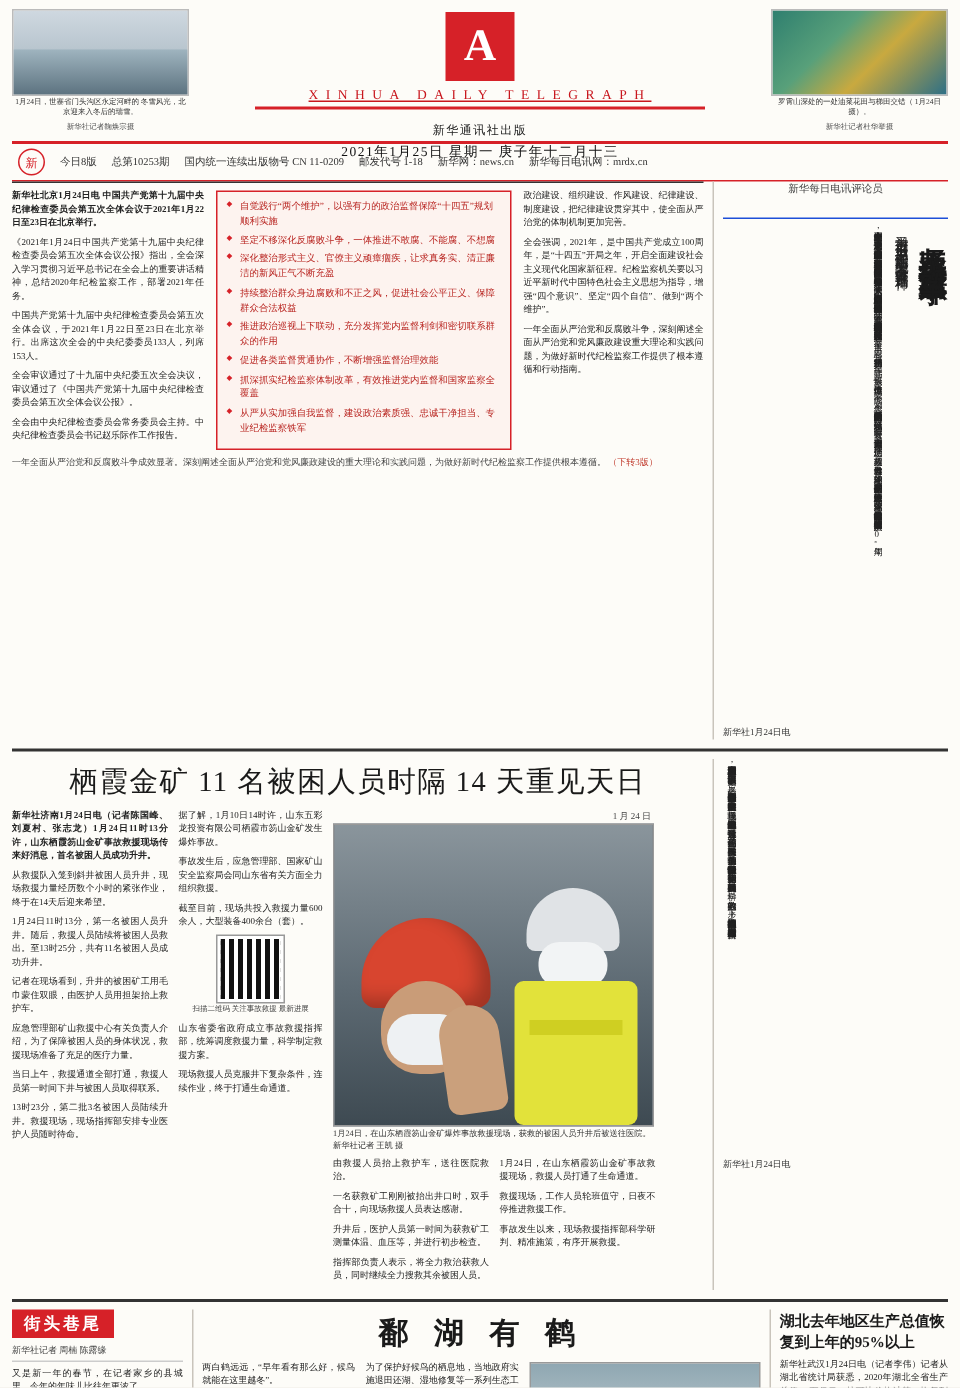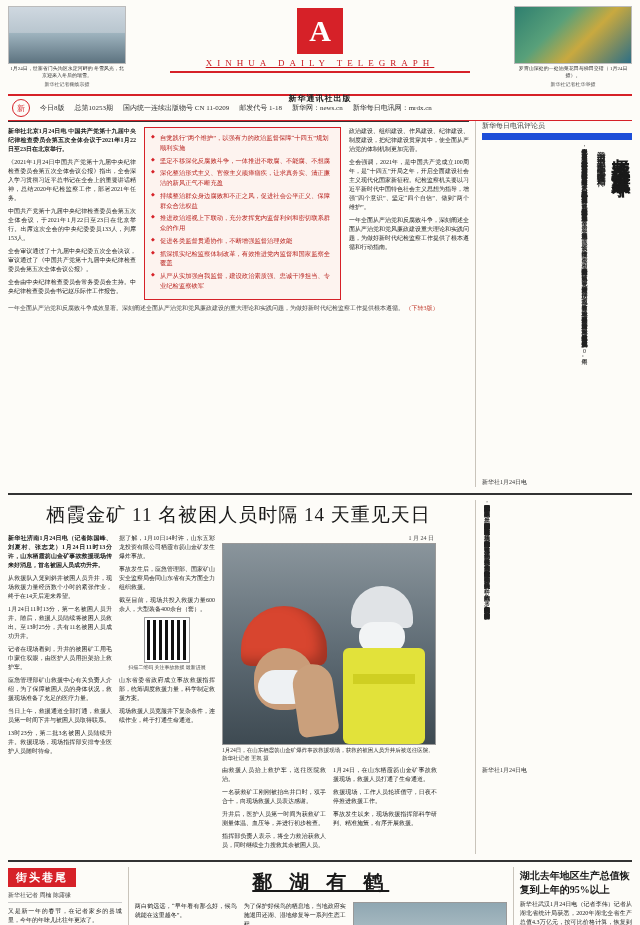--- a/index.html
+++ b/index.html
@@ -21,21 +21,21 @@
   .mh-cap{font-size:5px;line-height:1.35;color:#333;text-align:center;margin-top:2px;width:116px;}
   .mh-credit{font-size:5px;color:#555;margin-top:1px;}
   .mh-center{flex:1;display:flex;flex-direction:column;align-items:center;justify-content:flex-start;padding-top:2px;}
   .logo-row{display:flex;align-items:center;justify-content:center;gap:6px;}
   .logo-box{width:46px;height:46px;background:#d62128;display:flex;align-items:center;justify-content:center;}
   .logo-box span{color:#fff;font-size:30px;font-weight:bold;font-family:"Liberation Serif",serif;}
   .title-cn{font-size:40px;font-weight:bold;color:#d62128;letter-spacing:4px;line-height:1;
     font-family:"Liberation Serif","DejaVu Serif",serif;}
   .title-en{font-size:9px;letter-spacing:5px;color:#c8161d;margin-top:4px;text-decoration:underline;}
   .title-rule{width:300px;border-top:1px solid #d62128;border-bottom:1px solid #d62128;height:3px;margin-top:3px;}
-  .pub-line{font-size:8px;color:#222;margin-top:20px;letter-spacing:1px;font-weight:bold;}
+  .pub-line{font-size:8px;color:#222;margin-top:8px;letter-spacing:1px;}
   .date-line{font-size:9px;color:#111;margin-top:3px;letter-spacing:1px;}
 
   
   .infobar{display:flex;align-items:center;gap:10px;border-top:2px solid #d62128;border-bottom:1px solid #d62128;
     margin:2px 8px 0 8px;padding:3px 4px;font-size:7px;color:#333;}
   .infobar .seal{width:16px;height:16px;border-radius:50%;border:1px solid #d62128;color:#d62128;
     display:flex;align-items:center;justify-content:center;font-size:8px;}
 
   
   .body{display:flex;margin:0 8px;}
@@ -53,21 +53,21 @@
   .lead-col .dateline{font-weight:bold;}
   .redbox{flex:1;border:1px solid #d62128;background:#fdf3ef;padding:5px 6px;box-sizing:border-box;}
   .redbox li{font-size:6.3px;line-height:1.55;margin-bottom:3px;color:#b8231f;list-style:none;position:relative;padding-left:9px;}
   .redbox li:before{content:"◆";position:absolute;left:0;top:0;font-size:5px;color:#d62128;}
   .tail-col{width:120px;font-size:6px;line-height:1.5;text-align:justify;color:#222;}
   .tail-col p{margin:0 0 4px;}
   .note{font-size:6px;color:#444;margin-top:4px;}
   .jump{color:#c0392b;}
 
   
-  .rc-label{font-size:7px;color:#444;border-bottom:7px solid #1d4ed8;padding-bottom:2px;margin-bottom:4px;}
+  .rc-label{font-size:7px;color:#444;border-bottom:1px solid #1d4ed8;padding-bottom:14px;margin-bottom:4px;text-align:center;}
   .vert-wrap{display:flex;flex-direction:row-reverse;justify-content:flex-start;height:330px;}
   .vert-main{writing-mode:vertical-rl;text-orientation:upright;font-size:19px;font-weight:bold;
     letter-spacing:2px;line-height:1.15;margin-left:4px;}
   .vert-sub{writing-mode:vertical-rl;text-orientation:upright;font-size:9px;letter-spacing:1px;
     line-height:1.3;color:#222;margin-left:6px;}
   .vert-body{writing-mode:vertical-rl;text-orientation:upright;font-size:6px;line-height:1.5;
     color:#222;max-height:330px;flex:1;overflow:hidden;}
   .rc-sign{font-size:6px;text-align:left;margin-top:4px;color:#333;}
 
   
@@ -101,21 +101,21 @@
   .vert-body2{writing-mode:vertical-rl;text-orientation:upright;font-size:6px;line-height:1.5;color:#222;height:262px;overflow:hidden;}
 
   
   .sec3{margin:6px 8px 0;border-top:2px solid #333;padding-top:5px;display:flex;}
   .s3-left{width:152px;padding-right:6px;}
   .badge{display:inline-block;background:#d62128;color:#fff;font-size:11px;font-weight:bold;
     padding:2px 8px;letter-spacing:2px;}
   .s3-left .sublabel{font-size:6px;color:#444;margin:4px 0 4px;border-bottom:1px solid #ccc;padding-bottom:2px;}
   .s3-left p{font-size:6px;line-height:1.5;margin:0 0 4px;text-align:justify;}
   .s3-mid{flex:1;padding:0 6px;border-left:1px solid #c9c4bb;}
-  .s3-title{font-size:20px;font-weight:bold;text-align:center;letter-spacing:6px;margin:2px 0 6px;text-decoration:underline;}
+  .s3-title{font-size:20px;font-weight:bold;text-align:center;letter-spacing:6px;margin:2px 0 6px;}
   .s3-cols{display:flex;gap:7px;}
   .s3col{width:102px;font-size:6px;line-height:1.5;text-align:justify;}
   .s3col p{margin:0 0 4px;}
   .crane-photo{width:152px;height:92px;border:1px solid #999;position:relative;overflow:hidden;
     background:linear-gradient(180deg,#8fa7b2 0%,#b9c7cc 48%,#7d8f7a 52%,#51633f 100%);}
   .s3-right{width:150px;border-left:1px solid #c9c4bb;padding-left:6px;}
   .s3r-title{font-size:10px;font-weight:bold;line-height:1.35;margin:2px 0 4px;}
   .s3-right p{font-size:6px;line-height:1.5;margin:0 0 4px;text-align:justify;}
 </style>
 </head>
@@ -132,20 +132,21 @@
     </div>
     <div class="mh-center">
       <div class="logo-row">
         <div class="logo-box">
             <span>A</span>
           </div>
       </div>
       <div class="title-en">XINHUA   DAILY   TELEGRAPH</div>
       <div class="title-rule"></div>
       <div class="pub-line">新华通讯社出版</div>
+      <div class="date-line">2021年1月25日  星期一   庚子年十二月十三</div>
     </div>
     <div class="mh-side">
       <div class="mh-photo right"></div>
       <div class="mh-cap">罗霄山深处的一处油菜花田与梯田交错（
 1月24日摄）。</div>
       <div class="mh-credit">新华社记者杜华举摄</div>
     </div>
   </div>
 
   <div class="infobar">

